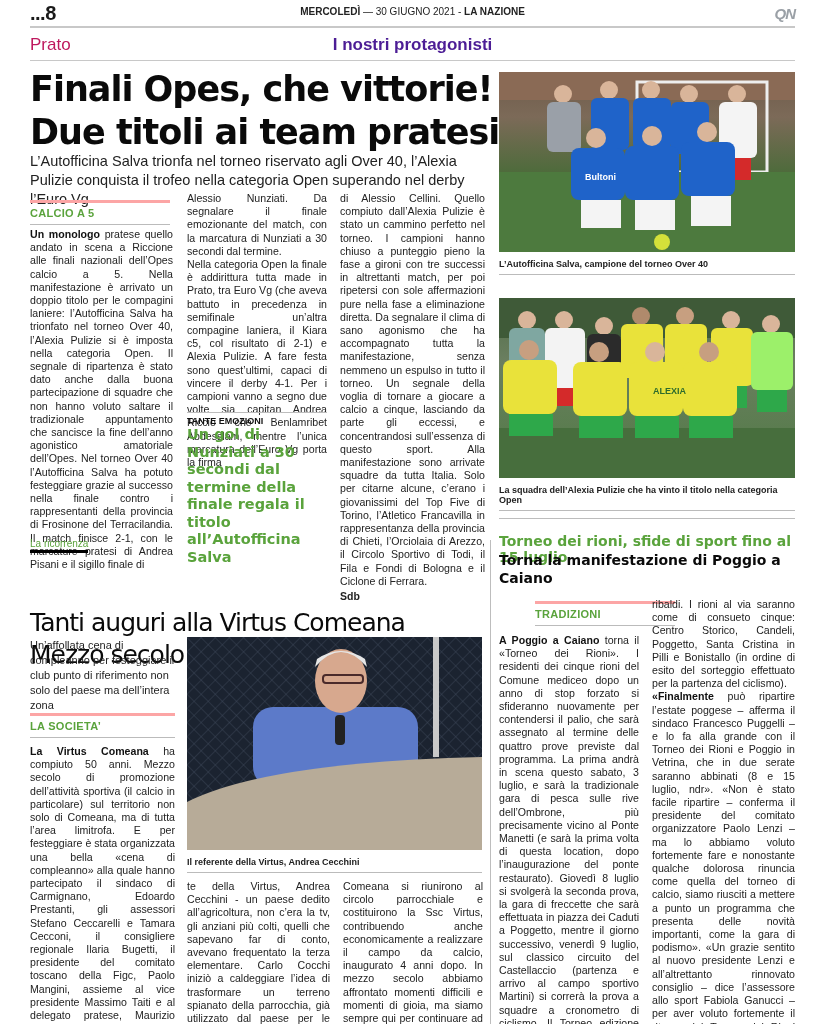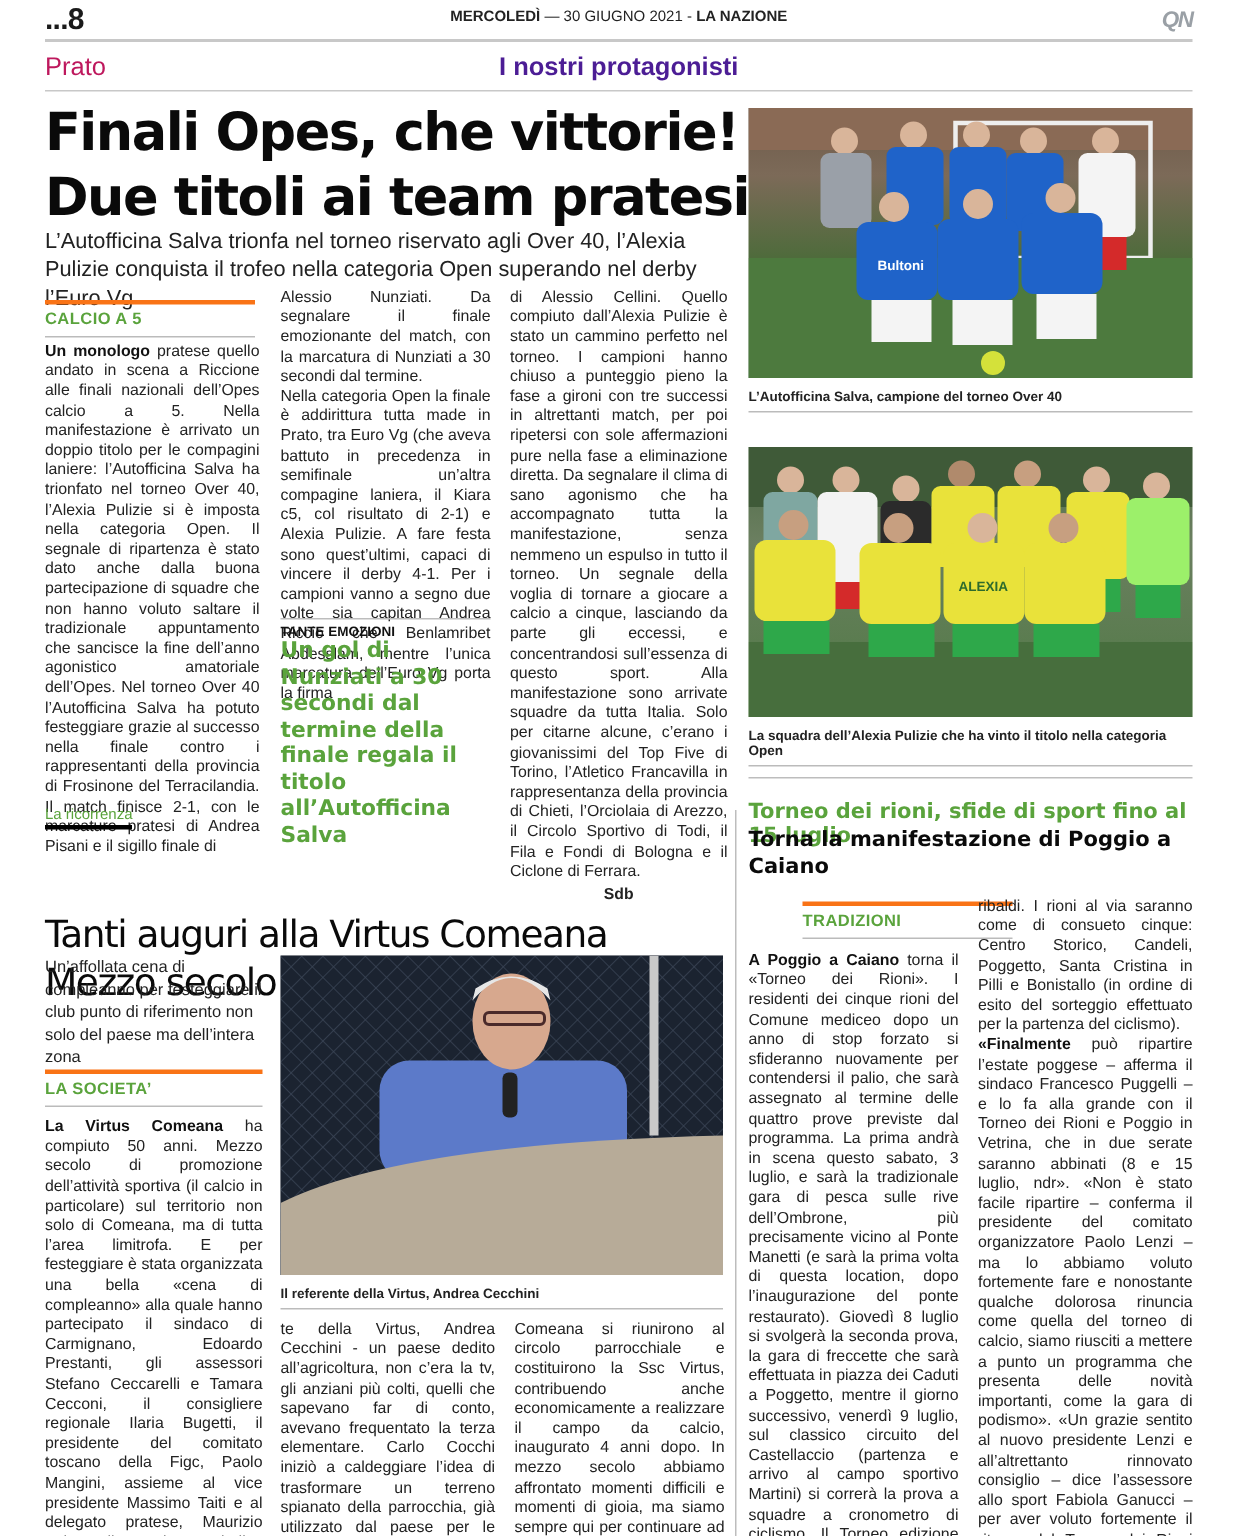--- a/index.html
+++ b/index.html
@@ -15,26 +15,26 @@
   .qn-logo { right: 30px; top: 5px; font-size: 15px; font-weight: bold; color: #9aa0a6; font-style: italic; letter-spacing: -1px; }
   .top-rule { left: 30px; width: 765px; top: 26px; height: 2px; background: #c8c8c8; }
   .section-city { left: 30px; top: 35px; font-size: 17px; color: #be185d; }
   .section-title { left: 0; width: 825px; top: 35px; text-align: center; font-size: 17px; font-weight: bold; color: #4c1d95; }
   .section-rule { left: 30px; width: 765px; top: 60px; height: 1px; background: #c8c8c8; }
 
   .headline-big { font-family: "DejaVu Sans", sans-serif; font-weight: 900; color: #0a0a0a; letter-spacing: -1px; }
   .h1 { left: 30px; top: 68px; font-size: 35px; line-height: 43px; font-weight: bold; width: 470px; }
   .sub { left: 30px; top: 152px; width: 470px; font-size: 14.5px; line-height: 19px; color: #222; }
 
-  .kicker-box { border-top: 3px solid #f97316; border-bottom: 1px solid #bbb; padding: 4px 0 5px; }
+  .kicker-box { border-top: 3px solid #fca5a5; border-bottom: 1px solid #bbb; padding: 4px 0 5px; }
   .kicker { font-size: 11px; font-weight: bold; color: #5aa33c; letter-spacing: 0.3px; }
 
   .col { font-size: 10.6px; line-height: 13.2px; color: #222; text-align: justify; hyphens: auto; }
   .col b { font-weight: bold; color: #111; }
-  .sign { text-align: center; font-weight: bold; font-size: 10.5px; margin-top: 2px; }
+  .sign { text-align: left; font-weight: bold; font-size: 10.5px; margin-top: 2px; }
 
   .photo { overflow: hidden; }
   .caption { font-size: 9px; color: #222; padding-bottom: 5px; border-bottom: 1px solid #bbb; margin-top: 4px; font-weight: bold;}
 
   .quote-label { font-size: 9px; font-weight: bold; color: #111; }
   .quote-text { font-size: 14.5px; line-height: 17.5px; font-weight: bold; color: #5aa33c; font-family: "DejaVu Sans", sans-serif; }
 
   .vrule { width: 1px; background: #bdbdbd; }
   .hrule { height: 1px; background: #bdbdbd; }
 
@@ -156,21 +156,21 @@
     <circle cx="100" cy="54" r="10" fill="#c79f80"></circle>
       <rect x="74" y="64" width="54" height="54" rx="8" fill="#e9e23a"></rect>
       <rect x="80" y="118" width="44" height="22" fill="#2ea84a"></rect>
     <circle cx="156" cy="54" r="10" fill="#d9b59a"></circle>
       <rect x="130" y="64" width="54" height="54" rx="8" fill="#e9e23a"></rect>
       <rect x="136" y="118" width="44" height="22" fill="#2ea84a"></rect>
     <circle cx="210" cy="54" r="10" fill="#c79f80"></circle>
       <rect x="184" y="64" width="54" height="54" rx="8" fill="#e9e23a"></rect>
       <rect x="190" y="118" width="44" height="22" fill="#2ea84a"></rect>
   </svg>
-  <div class="abs" style="left:140px; top:88px; font-size:9px; font-weight:bold; color:#2e6b2c;">ALEXIA</div>
+  <div class="abs" style="left:154px; top:88px; font-size:9px; font-weight:bold; color:#2e6b2c;">ALEXIA</div>
 </div>
 <div class="abs" style="left:499px; top:481px; width:296px;">
   <div class="caption">La squadra dell’Alexia Pulizie che ha vinto il titolo nella categoria Open</div>
 </div>
 
 <div class="abs hrule" style="left:499px; top:518px; width:296px;"></div>
 
 <div class="abs" style="left:30px; top:533px;">
   <span class="small-kicker">La ricorrenza</span>
 </div>

